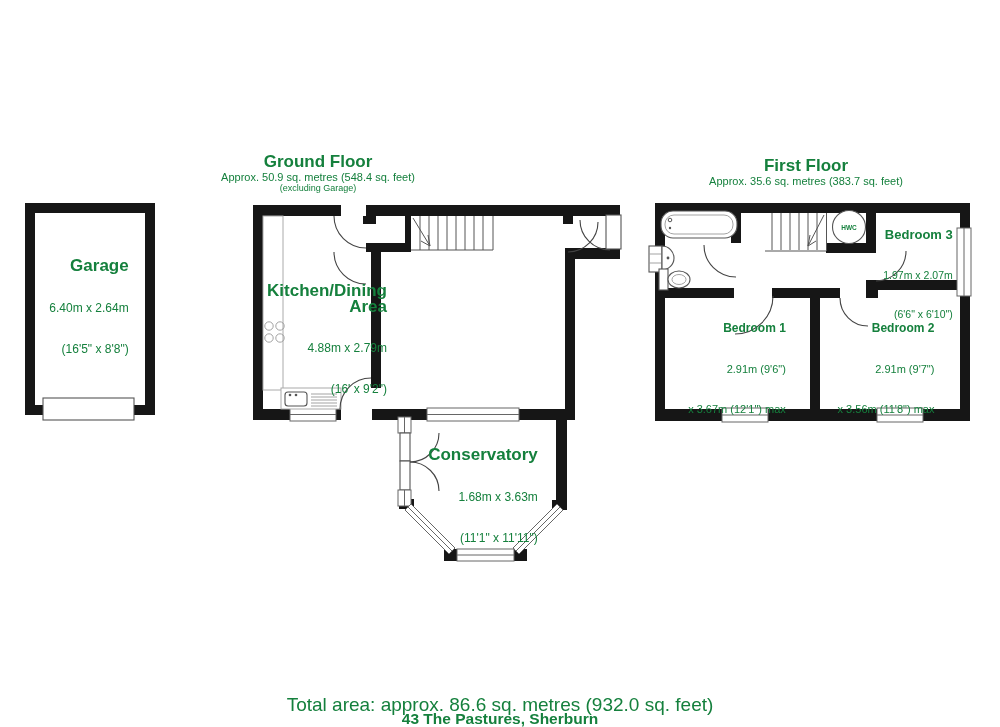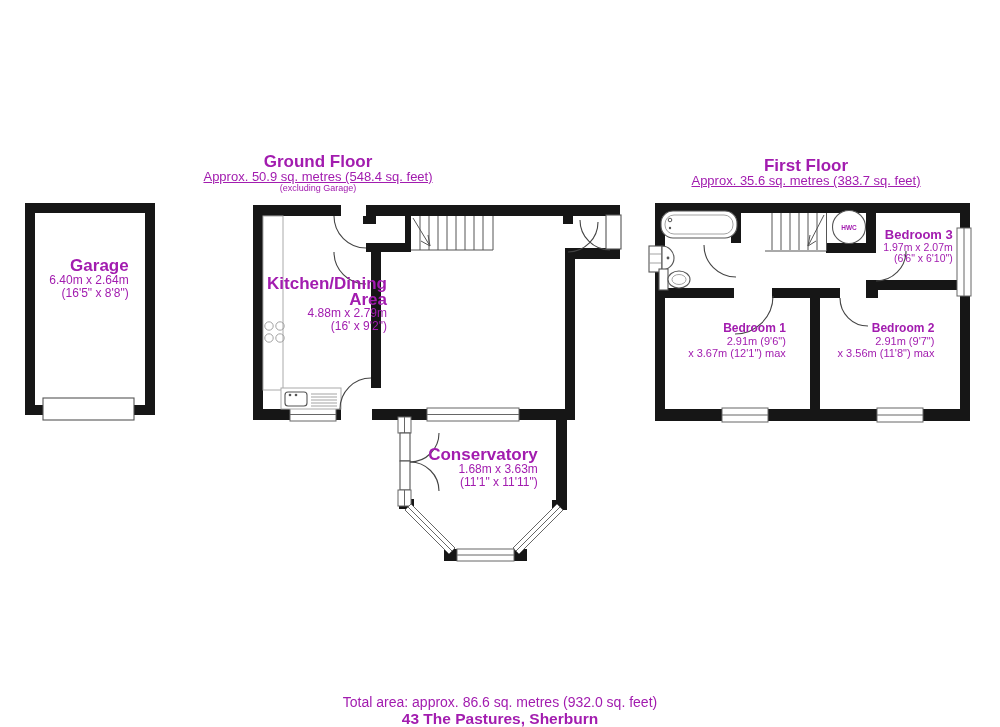--- a/index.html
+++ b/index.html
@@ -1,41 +1,41 @@
 <!DOCTYPE html>
 <html><head>
 <meta charset="utf-8">
 <style>
   html,body{margin:0;padding:0;background:#fff;}
   #plan{position:relative;width:1000px;height:727px;background:#fff;overflow:hidden;
-        font-family:"Liberation Sans",sans-serif;color:#a21caf;}
+        font-family:"Liberation Sans",sans-serif;color:#15803d;}
   #plan svg{position:absolute;left:0;top:0;}
   .wall{fill:#161616;shape-rendering:crispEdges;}
   .win{fill:#fff;stroke:#666;stroke-width:1;}
   .winline{stroke:#666;stroke-width:1;fill:none;}
   .fix{fill:#fff;stroke:#555;stroke-width:1.1;}
   .fix2{fill:none;stroke:#999;stroke-width:0.9;}
   .arc{fill:none;stroke:#444;stroke-width:1.1;}
   .leaf{fill:#fff;stroke:#555;stroke-width:1.1;}
   .stair{stroke:#555;stroke-width:1;fill:none;}
   .counter{fill:#fff;stroke:#aaa;stroke-width:1;}
   .floor-header{position:absolute;transform:translateX(-50%);text-align:center;white-space:nowrap;}
   .fh-title{font-size:17px;font-weight:bold;line-height:19px;}
-  .fh-area{font-size:13px;line-height:12px;text-decoration:underline;}
+  .fh-area{font-size:11px;line-height:12px;}
   .fh-note{font-size:9px;line-height:10px;}
   .room-label{position:absolute;transform:translateX(-50%);text-align:right;white-space:nowrap;}
   .rl-name{font-weight:bold;font-size:17px;line-height:15.5px;}
-  .rl-dim{font-size:12px;line-height:13px;}
+  .rl-dim{font-size:12px;line-height:13px;margin-top:28px;}
   .sm .rl-name{font-size:12px;line-height:15px;}
   .sm .rl-dim{font-size:11px;line-height:11.5px;}
   .xs .rl-name{font-size:13px;line-height:14px;}
   .xs .rl-dim{font-size:10.5px;line-height:11px;}
   .hwc-label{position:absolute;transform:translate(-50%,-50%);font-size:6.5px;font-weight:bold;}
   .footer-line{position:absolute;left:500px;transform:translateX(-50%);white-space:nowrap;text-align:center;}
-  .f-total{font-size:14px;}
+  .f-total{font-size:19px;}
   .f-address{font-size:15.5px;font-weight:bold;}
 </style>
 </head>
 <body>
 
 <div id="plan">
 
   <svg width="1000" height="727" viewBox="0 0 1000 727">
 
     <g>
@@ -228,21 +228,21 @@
     <div class="fh-title">First Floor</div>
     <div class="fh-area">Approx. 35.6 sq. metres (383.7 sq. feet)</div>
   </div>
 
   <div class="room-label" style="left:89px;top:258px">
     <div class="rl-name">Garage</div>
     <div class="rl-dim">6.40m x 2.64m</div>
     <div class="rl-dim">(16'5" x 8'8")</div>
   </div>
 
-  <div class="room-label" style="left:327px;top:276px">
+  <div class="room-label" style="left:327px;top:283px">
     <div class="rl-name">Kitchen/Dining</div>
     <div class="rl-name">Area</div>
     <div class="rl-dim">4.88m x 2.79m</div>
     <div class="rl-dim">(16' x 9'2")</div>
   </div>
 
 
   <div class="room-label" style="left:483px;top:447px">
     <div class="rl-name">Conservatory</div>
     <div class="rl-dim">1.68m x 3.63m</div>

